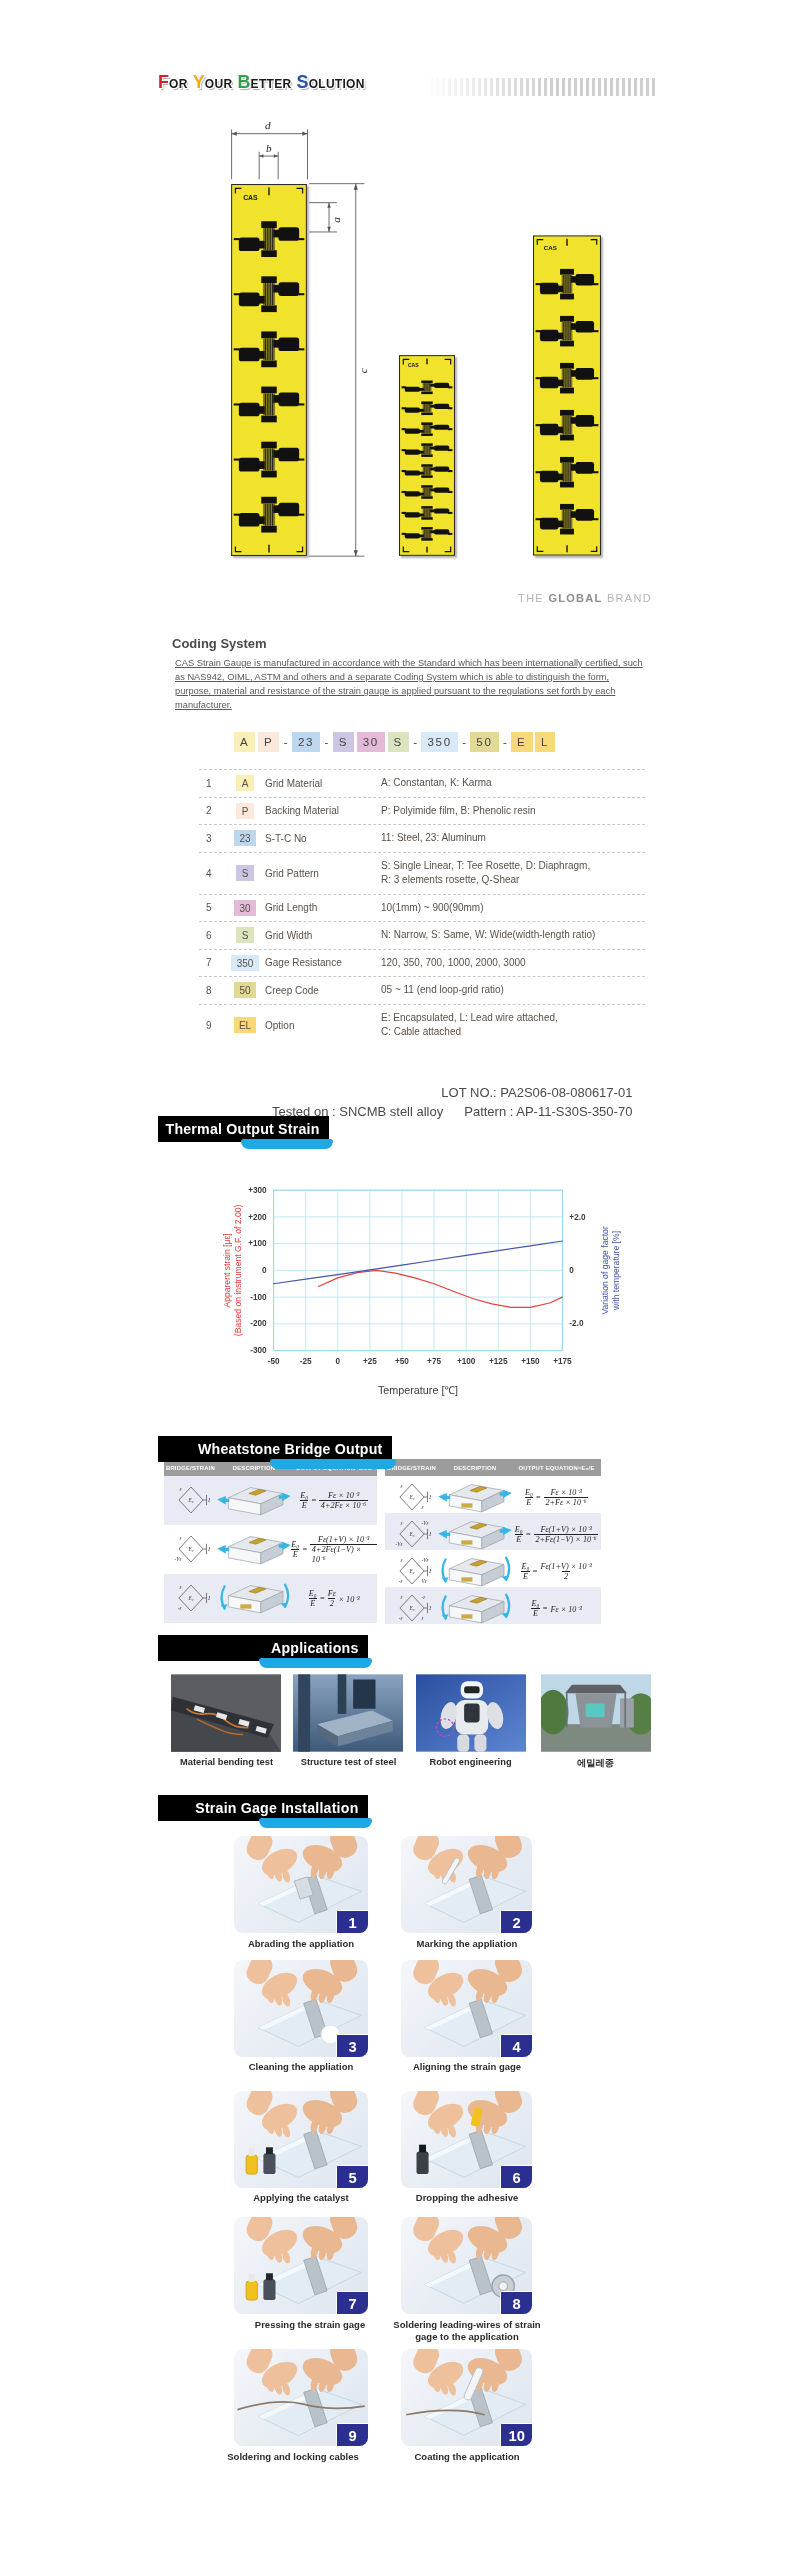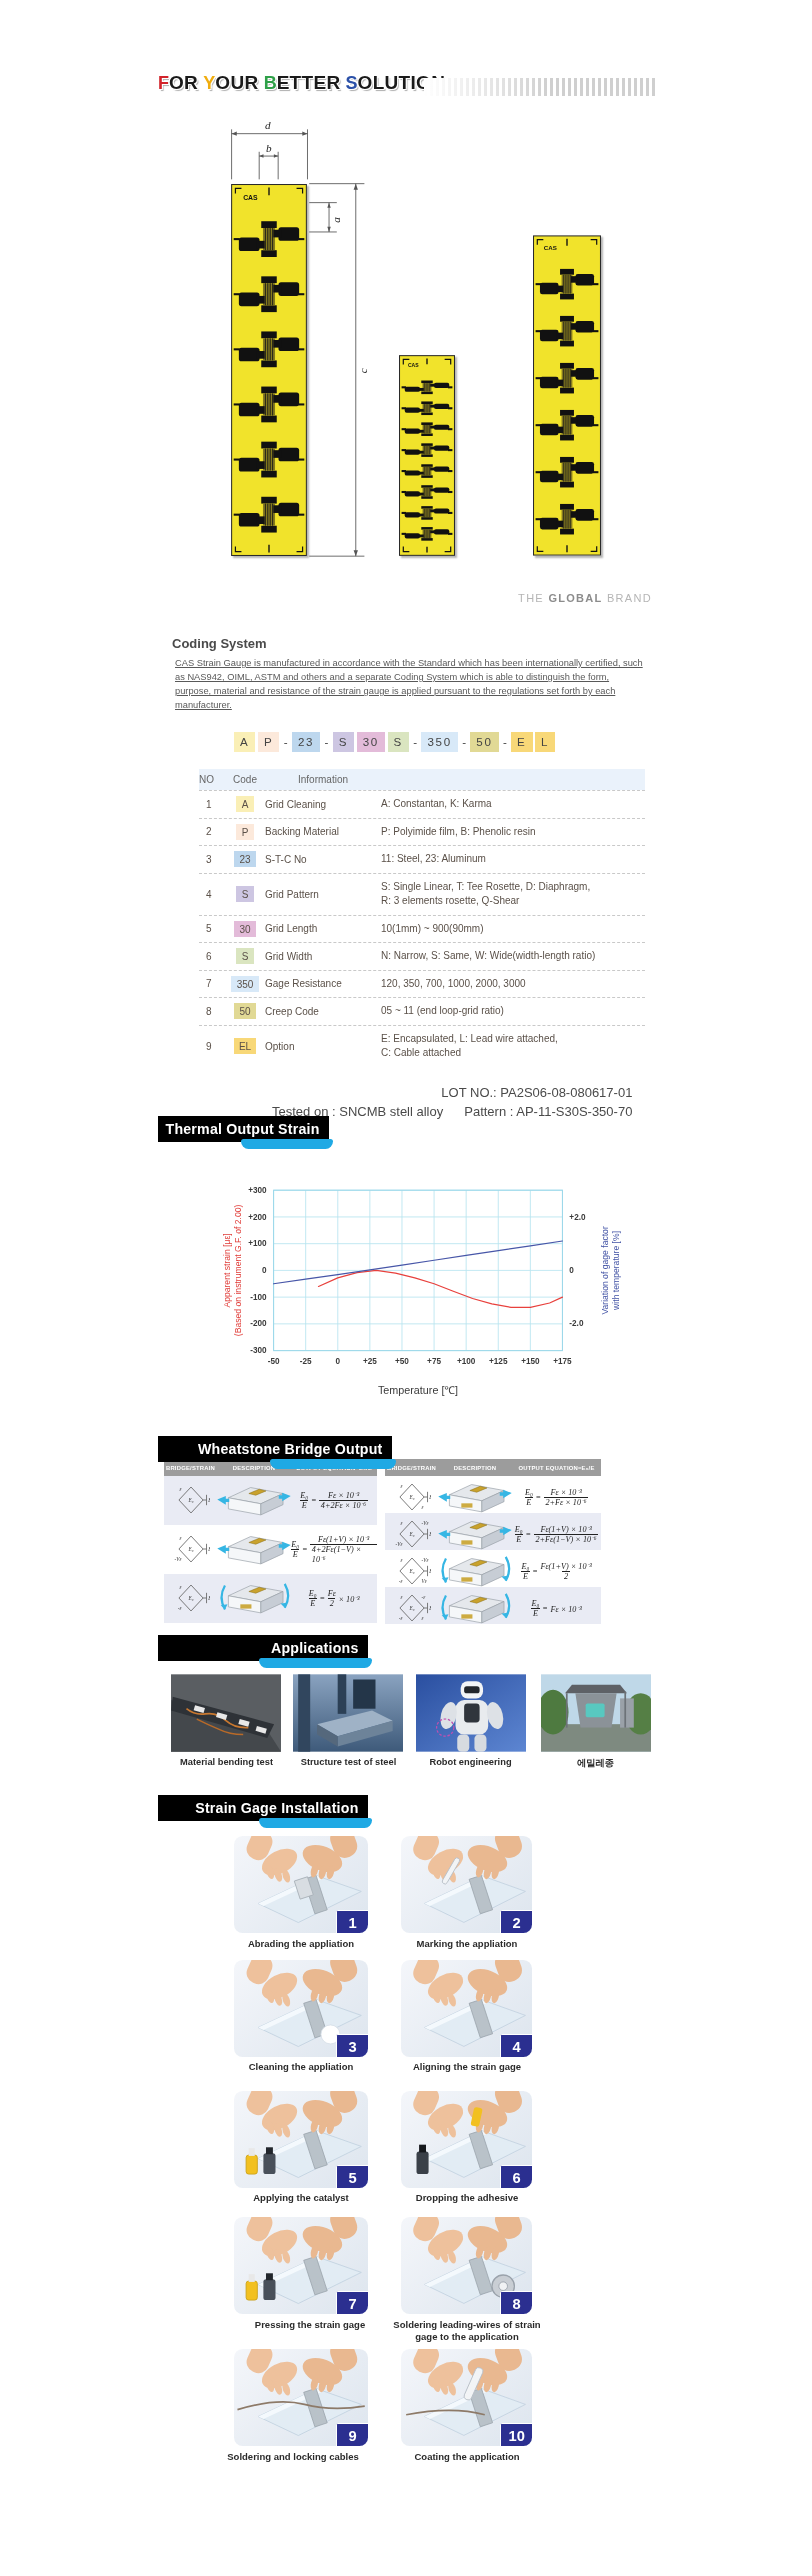--- a/index.html
+++ b/index.html
@@ -2,21 +2,21 @@
 <html style="font-size:14px"><head>
 <meta charset="utf-8">
 <style>
   html,body{margin:0;padding:0;background:#fff;}
   .page{position:relative;width:812px;height:2576px;background:#fff;overflow:hidden;
         font-family:"Liberation Sans",sans-serif;color:#333;}
   
   .tagline{position:absolute;left:158px;top:72px;white-space:nowrap;font-weight:bold;
            text-shadow:-0.9px -0.9px 0 #fff,0.9px -0.9px 0 #fff,-0.9px 0.9px 0 #fff,0.9px 0.9px 0 #fff,1.7px 1.7px 0.9px rgba(110,110,110,.55);}
   .tagline .big{font-size:18px;}
-  .tagline .small{font-size:19px;letter-spacing:0.3px;color:#1a1a1a;}
+  .tagline .small{font-size:12px;letter-spacing:0.3px;color:#1a1a1a;}
   .tagline .sp{display:inline-block;width:5.2px;}
   .stripes{position:absolute;left:424px;top:78px;width:231px;height:18px;
            background:repeating-linear-gradient(90deg,#cfcfcf 0 2.6px,#ffffff 2.6px 6px);}
   .stripes:after{content:"";position:absolute;inset:0;background:linear-gradient(to right,#fff,rgba(255,255,255,0) 55%);}
   
   .strip{position:absolute;box-shadow:1.7px 1.7px 1.7px rgba(90,90,90,.45);}
   .dims{position:absolute;left:216px;top:119px;width:164px;height:457px;}
   .dims text{font-family:"Liberation Serif",serif;font-style:italic;font-size:13px;fill:#222;}
   .globalbrand{position:absolute;left:483px;top:592px;width:169px;text-align:right;
                font-size:11px;letter-spacing:1.3px;color:#b5b5b5;}
@@ -418,29 +418,24 @@
       <span class="chip" style="background: rgb(218, 229, 192);">S</span>
       <span class="chip dash">-</span>
       <span class="chip" style="background: rgb(216, 233, 248);">350</span>
       <span class="chip dash">-</span>
       <span class="chip" style="background: rgb(225, 217, 149);">50</span>
       <span class="chip dash">-</span>
       <span class="chip" style="background: rgb(248, 216, 120);">E</span>
       <span class="chip" style="background: rgb(248, 216, 120);">L</span>
     </div>
   <div class="cs-table" id="cstable">
-      <div class="cs-head">
-        <div>NO</div>
-        <div>Code</div>
-        <div>Information</div>
-      </div>
       <div class="cs-row">
         <div class="no">1</div>
         <div style="justify-self: center;"><span class="codechip" style="background: rgb(250, 239, 182); padding: 2.6px 5.2px;">A</span></div>
-        <div>Grid Cleaning</div>
+        <div>Grid Material</div>
         <div class="info">A: Constantan, K: Karma</div>
       </div>
       <div class="cs-row">
         <div class="no">2</div>
         <div style="justify-self: center;"><span class="codechip" style="background: rgb(252, 233, 219); padding: 2.6px 5.2px;">P</span></div>
         <div>Backing Material</div>
         <div class="info">P: Polyimide film, B: Phenolic resin</div>
       </div>
       <div class="cs-row">
         <div class="no">3</div>

